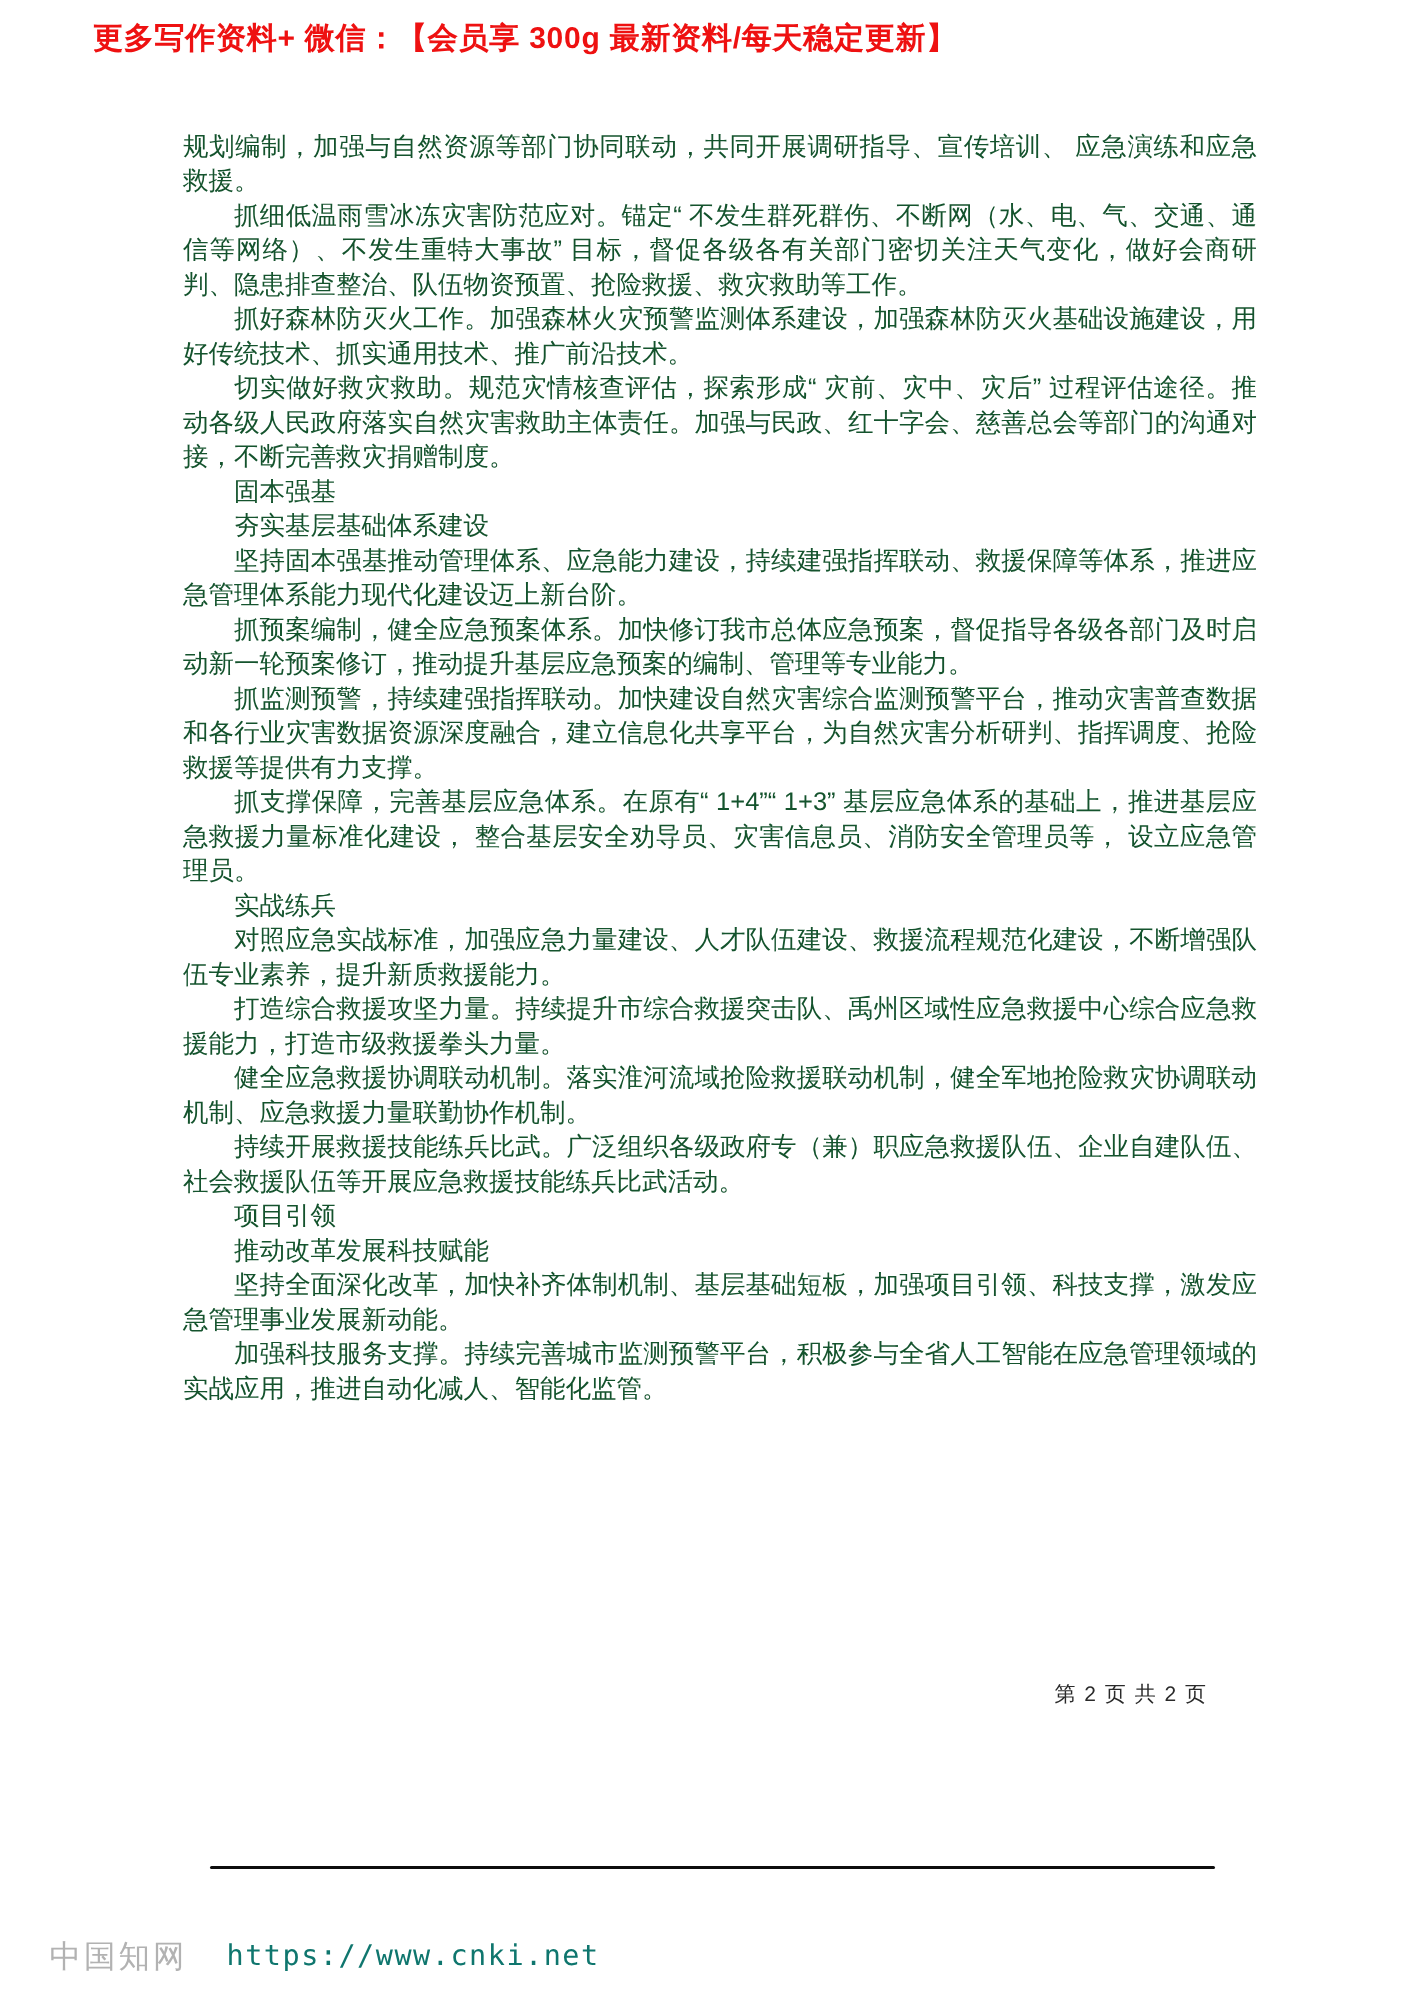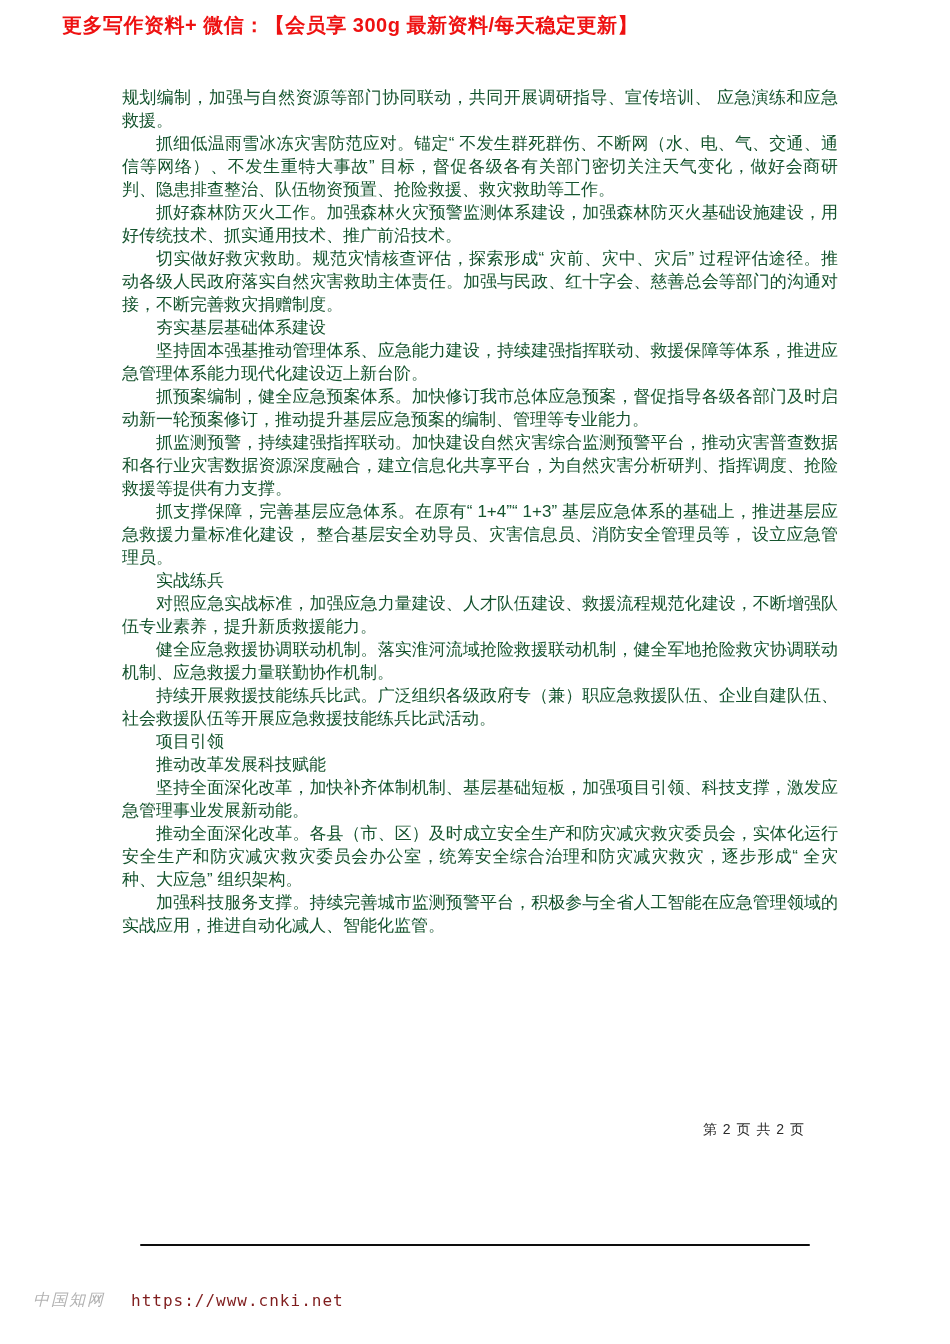--- a/index.html
+++ b/index.html
@@ -32,52 +32,53 @@
   .divider {
     position: absolute; left: 140px; top: 1244px; width: 670px; height: 2px;
     background: #0d0d0d;
   }
   .watermark {
     position: absolute; left: 33px; top: 1290px;
     display: flex; align-items: center; gap: 26px;
   }
   .brand {
     font-family: "DejaVu Serif", "Liberation Serif", serif;
-    font-size: 16px; color: #b2b2b2; letter-spacing: 2px; font-style: italic;
+    font-size: 21px; color: #b2b2b2; letter-spacing: 2px;
   }
   .cnki-url {
     font-family: "DejaVu Sans Mono", "Liberation Mono", monospace;
-    font-size: 16px; color: #7f1d1d; letter-spacing: 1px;
+    font-size: 19px; color: #0f766e; letter-spacing: 1px;
   }
 </style>
 </head>
 <body>
 
 <div class="page">
 
   <div class="promo-header" style="color: rgb(238, 17, 17);">更多写作资料+ 微信：【会员享 300g 最新资料/每天稳定更新】</div>
 
   <div class="doc-body">
       <p class="para">规划编制，加强与自然资源等部门协同联动，共同开展调研指导、宣传培训、 应急演练和应急救援。</p>
       <p class="para indent">抓细低温雨雪冰冻灾害防范应对。锚定“ 不发生群死群伤、不断网（水、电、气、交通、通信等网络）、不发生重特大事故” 目标，督促各级各有关部门密切关注天气变化，做好会商研判、隐患排查整治、队伍物资预置、抢险救援、救灾救助等工作。</p>
       <p class="para indent">抓好森林防灭火工作。加强森林火灾预警监测体系建设，加强森林防灭火基础设施建设，用好传统技术、抓实通用技术、推广前沿技术。</p>
       <p class="para indent">切实做好救灾救助。规范灾情核查评估，探索形成“ 灾前、灾中、灾后” 过程评估途径。推动各级人民政府落实自然灾害救助主体责任。加强与民政、红十字会、慈善总会等部门的沟通对接，不断完善救灾捐赠制度。</p>
+      <p class="para indent">固本强基</p>
       <p class="para indent">夯实基层基础体系建设</p>
       <p class="para indent">坚持固本强基推动管理体系、应急能力建设，持续建强指挥联动、救援保障等体系，推进应急管理体系能力现代化建设迈上新台阶。</p>
       <p class="para indent">抓预案编制，健全应急预案体系。加快修订我市总体应急预案，督促指导各级各部门及时启动新一轮预案修订，推动提升基层应急预案的编制、管理等专业能力。</p>
       <p class="para indent">抓监测预警，持续建强指挥联动。加快建设自然灾害综合监测预警平台，推动灾害普查数据和各行业灾害数据资源深度融合，建立信息化共享平台，为自然灾害分析研判、指挥调度、抢险救援等提供有力支撑。</p>
       <p class="para indent">抓支撑保障，完善基层应急体系。在原有“ 1+4”“ 1+3” 基层应急体系的基础上，推进基层应急救援力量标准化建设， 整合基层安全劝导员、灾害信息员、消防安全管理员等， 设立应急管理员。</p>
       <p class="para indent">实战练兵</p>
       <p class="para indent">对照应急实战标准，加强应急力量建设、人才队伍建设、救援流程规范化建设，不断增强队伍专业素养，提升新质救援能力。</p>
+      <p class="para indent">打造综合救援攻坚力量。持续提升市综合救援突击队、禹州区域性应急救援中心综合应急救援能力，打造市级救援拳头力量。</p>
       <p class="para indent">健全应急救援协调联动机制。落实淮河流域抢险救援联动机制，健全军地抢险救灾协调联动机制、应急救援力量联勤协作机制。</p>
       <p class="para indent">持续开展救援技能练兵比武。广泛组织各级政府专（兼）职应急救援队伍、企业自建队伍、社会救援队伍等开展应急救援技能练兵比武活动。</p>
       <p class="para indent">项目引领</p>
       <p class="para indent">推动改革发展科技赋能</p>
       <p class="para indent">坚持全面深化改革，加快补齐体制机制、基层基础短板，加强项目引领、科技支撑，激发应急管理事业发展新动能。</p>
-      <p class="para indent">推动全面深化改革。各县（市、区）及时成立安全生产和防灾减灾救灾委员会，实体化运行安全生产和防灾减灾救灾委员会办公室，统筹安全综合治理和防灾减灾救灾，逐步形成“ 全灾种、大应急” 组织架构。</p>
       <p class="para indent">加强科技服务支撑。持续完善城市监测预警平台，积极参与全省人工智能在应急管理领域的实战应用，推进自动化减人、智能化监管。</p>
     </div>
 
   <div class="page-footer">第 2 页 共 2 页</div>
 
   <div class="divider"></div>
 
   <div class="watermark">
     <span class="brand">中国知网</span>
     <span class="cnki-url">https://www.cnki.net</span>

